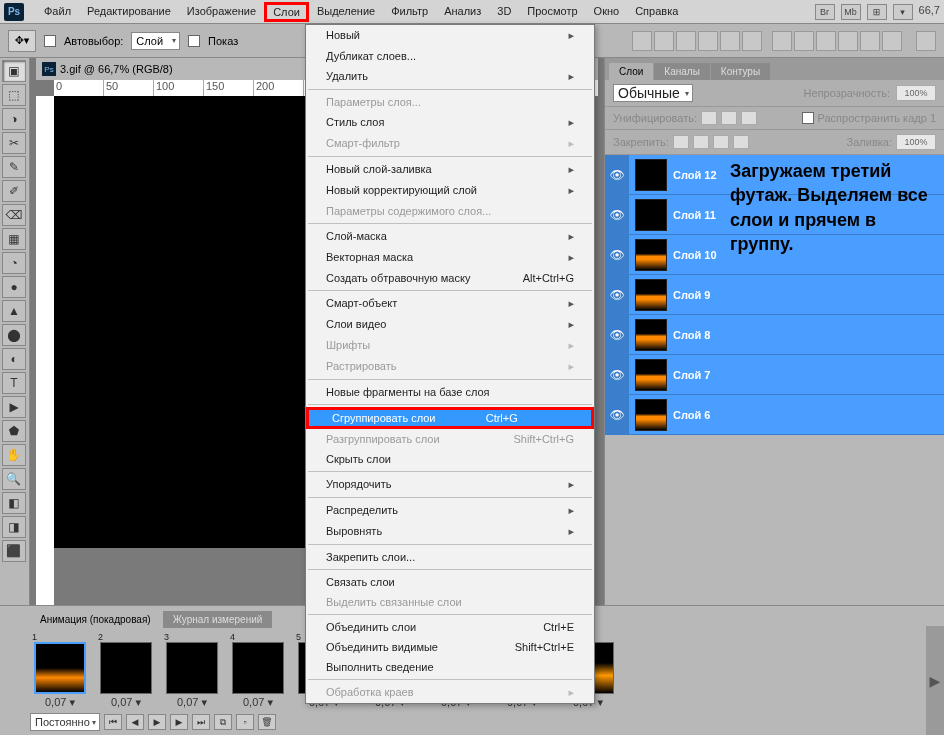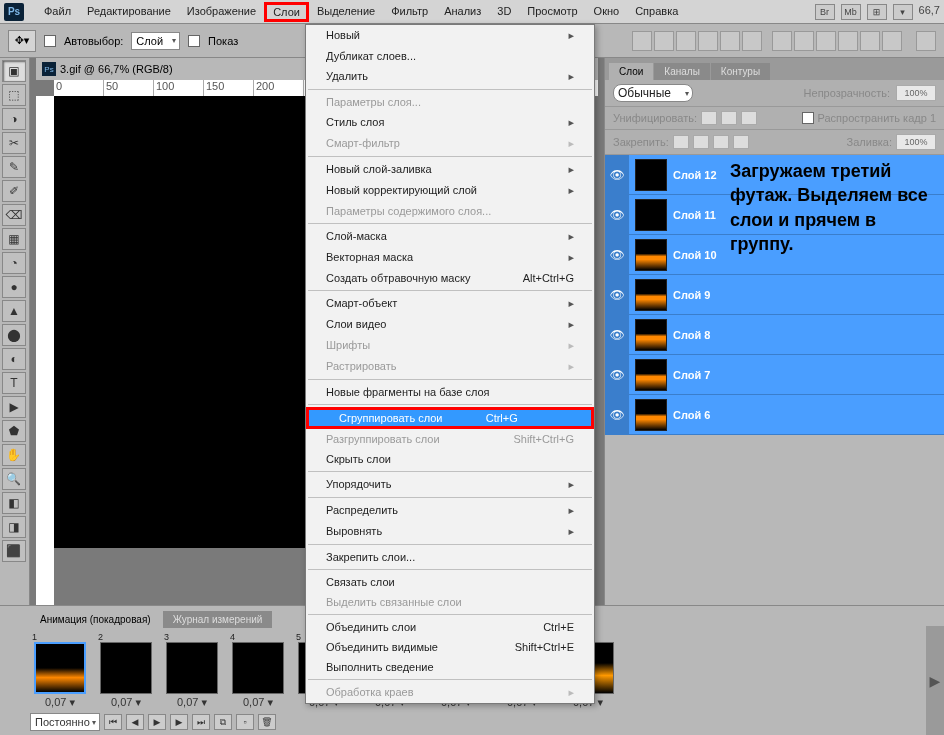--- a/index.html
+++ b/index.html
@@ -38,30 +38,30 @@
 .canvas { position: absolute; top: 38px; left: 24px; width: 270px; height: 452px; background: #000; }
 .zoombar { position: absolute; bottom: 20px; left: 24px; right: 6px; height: 16px; background: #d4d4d4; display: flex; align-items: center; padding: 0 4px; font-size: 10px; color: #222; }
 
 
 .dropdown { position: absolute; top: 24px; left: 305px; width: 290px; background: #f2f2f2; border: 1px solid #7a7a7a; box-shadow: 2px 2px 6px rgba(0,0,0,.3); z-index: 100; }
 .dd-item { padding: 4px 20px 4px 20px; color: #222; display: flex; justify-content: space-between; cursor: pointer; }
 .dd-item.dis { color: #9a9a9a; }
 .dd-item.arrow::after { content: "▸"; color: #555; }
 .dd-item.dis.arrow::after { color: #bbb; }
 .dd-sep { height: 1px; background: #c0c0c0; margin: 2px 2px; }
-.dd-item.hl2 { border: 3px solid #ff0000; padding: 2px 30px; background: #3399ff; color: #fff; }
+.dd-item.hl2 { border: 3px solid #ff0000; padding: 2px 23px; background: #3399ff; color: #fff; }
 .dd-item.hl2::after { content: ""; }
 
 
 .rightcol { width: 340px; background: #b0b0b0; display: flex; flex-direction: column; border-left: 1px solid #888; }
 .panel-tabs { height: 22px; background: #9a9a9a; display: flex; align-items: flex-end; padding-left: 4px; }
 .ptab { padding: 3px 10px; background: #8a8a8a; color: #ddd; margin-right: 1px; font-size: 10px; }
 .ptab.active { background: #b0b0b0; color: #000; }
 .panel-opts { padding: 4px 8px; display: flex; align-items: center; gap: 6px; font-size: 10px; color: #888; border-bottom: 1px solid #999; }
-.panel-opts .sel { font-size: 12px; color: #222; width: 80px; border-radius: 8px; }
+.panel-opts .sel { font-size: 14px; color: #222; width: 80px; }
 .opacity-box { width: 40px; height: 16px; border: 1px solid #aaa; background: #e8e8e8; display: inline-flex; align-items: center; justify-content: center; font-size: 9px; color: #666; text-align: right; }
 .panel-row2 { padding: 4px 8px; display: flex; align-items: center; gap: 4px; font-size: 10px; color: #888; border-bottom: 1px solid #999; }
 .lockico { width: 16px; height: 14px; border: 1px solid #aaa; background: #ddd; }
 
 .layers { flex: 1; background: #b8b8b8; overflow: auto; position: relative; }
 .layer-row { height: 40px; display: flex; align-items: center; background: #4a9eff; border-bottom: 1px solid #3a7ecc; }
 .eye { width: 24px; height: 40px; background: #3a7ecc; display: flex; align-items: center; justify-content: center; color: #fff; font-size: 12px; }
 .thumb { width: 32px; height: 32px; background: #000; margin: 0 6px; border: 1px solid #222; }
 .thumb.fire { background: linear-gradient(180deg,#000 0%,#000 45%,#ff8800 55%,#ff8800 65%,#000 100%); }
 .layer-name { color: #fff; font-size: 11px; font-weight: bold; }

